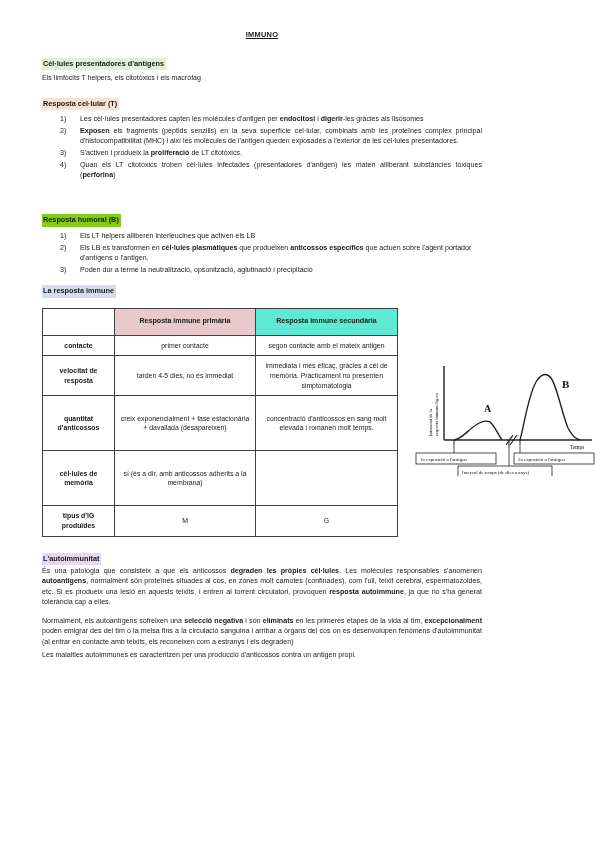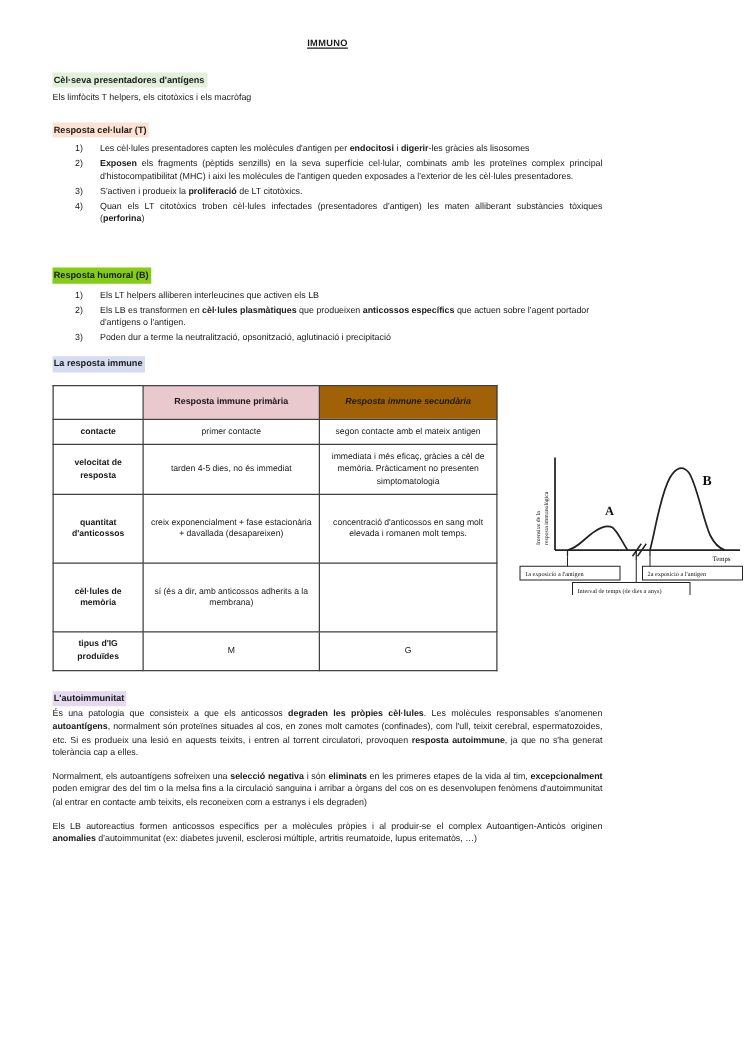--- a/index.html
+++ b/index.html
@@ -92,21 +92,21 @@
     font-weight: normal;
     font-size: 6.9px;
     line-height: 1.4;
   }
   table.immune col.c1 { width: 72px; }
   table.immune col.c2 { width: 141px; }
   table.immune col.c3 { width: 142px; }
   table.immune thead th { font-weight: bold; font-size: 7.1px; padding: 8px 5px; }
   th.hdr-blank { border-top: none; border-left: none; background: #fff; }
   th.hdr-primary   { background: #e9c9cd; }
-  th.hdr-secondary { background: #a16207; font-style: italic; }
+  th.hdr-secondary { background: #5eead4; }
   table.immune td.rowlabel { font-weight: bold; }
   td.h-tall { height: 44px; }
 
   
   .chart-box {
     position: absolute;
     left: 368px;
     top: 48px;
     width: 190px;
     height: 120px;
@@ -121,21 +121,21 @@
   .after-table { margin-top: 16px; }
 </style>
 </head>
 <body>
 
 <div class="page">
 
   <div class="doc-title">IMMUNO</div>
 
   <div class="block">
-    <div class="h-sec hl-green">Cèl·seva presentadores d'antígens</div>
+    <div class="h-sec hl-green">Cèl·lules presentadores d'antígens</div>
     <div class="sub-line">Els limfòcits T helpers, els citotòxics i els macròfag</div>
   </div>
 
   <div class="block">
     <div class="h-sec hl-peach">Resposta cel·lular (T)</div>
     <ol class="numlist">
         <li>Les cèl·lules presentadores capten les molècules d'antigen per <b>endocitosi</b> i <b>digerir</b>-les gràcies als lisosomes</li>
         <li><b>Exposen</b> els fragments (pèptids senzills) en la seva superfície cel·lular, combinats amb les proteïnes complex principal d'histocompatibilitat (MHC) i així les molècules de l'antigen queden exposades a l'exterior de les cèl·lules presentadores.</li>
         <li>S'activen i produeix la <b>proliferació</b> de LT citotòxics.</li>
         <li>Quan els LT citotòxics troben cèl·lules infectades (presentadores d'antigen) les maten alliberant substàncies tòxiques (<b>perforina</b>)</li>
@@ -235,17 +235,17 @@
         </svg>
       </div>
     </div>
   </div>
 
   <div class="after-table">
     <div class="h-sec hl-purple">L'autoimmunitat</div>
     <div>
         <p class="para">És una patologia que consisteix a que els anticossos <b>degraden les pròpies cèl·lules</b>. Les molècules responsables s'anomenen <b>autoantígens</b>, normalment són proteïnes situades al cos, en zones molt camotes (confinades), com l'ull, teixit cerebral, espermatozoides, etc. Si es produeix una lesió en aquests teixits, i entren al torrent circulatori, provoquen <b>resposta autoimmune</b>, ja que no s'ha generat tolerància cap a elles.</p>
         <p class="para">Normalment, els autoantígens sofreixen una <b>selecció negativa</b> i són <b>eliminats</b> en les primeres etapes de la vida al tim, <b>excepcionalment</b> poden emigrar des del tim o la melsa fins a la circulació sanguina i arribar a òrgans del cos on es desenvolupen fenòmens d'autoimmunitat (al entrar en contacte amb teixits, els reconeixen com a estranys i els degraden)</p>
-        <p class="para">Els LB autoreactius formen anticossos específics per a molècules pròpies i al produir-se el complex Autoantigen-Anticòs originen <b>anomalies</b> d'autoimmunitat (ex: diabetes juvenil, esclerosi múltiple, artritis reumatoide, lupus eritematòs, …)</p>
+        <p class="para last" style="margin-top: -6px;">Les malalties autoimmunes es caracteritzen per una producció d'anticossos contra un antigen propi.</p>
       </div>
   </div>
 
 </div>
 
 </body></html>

